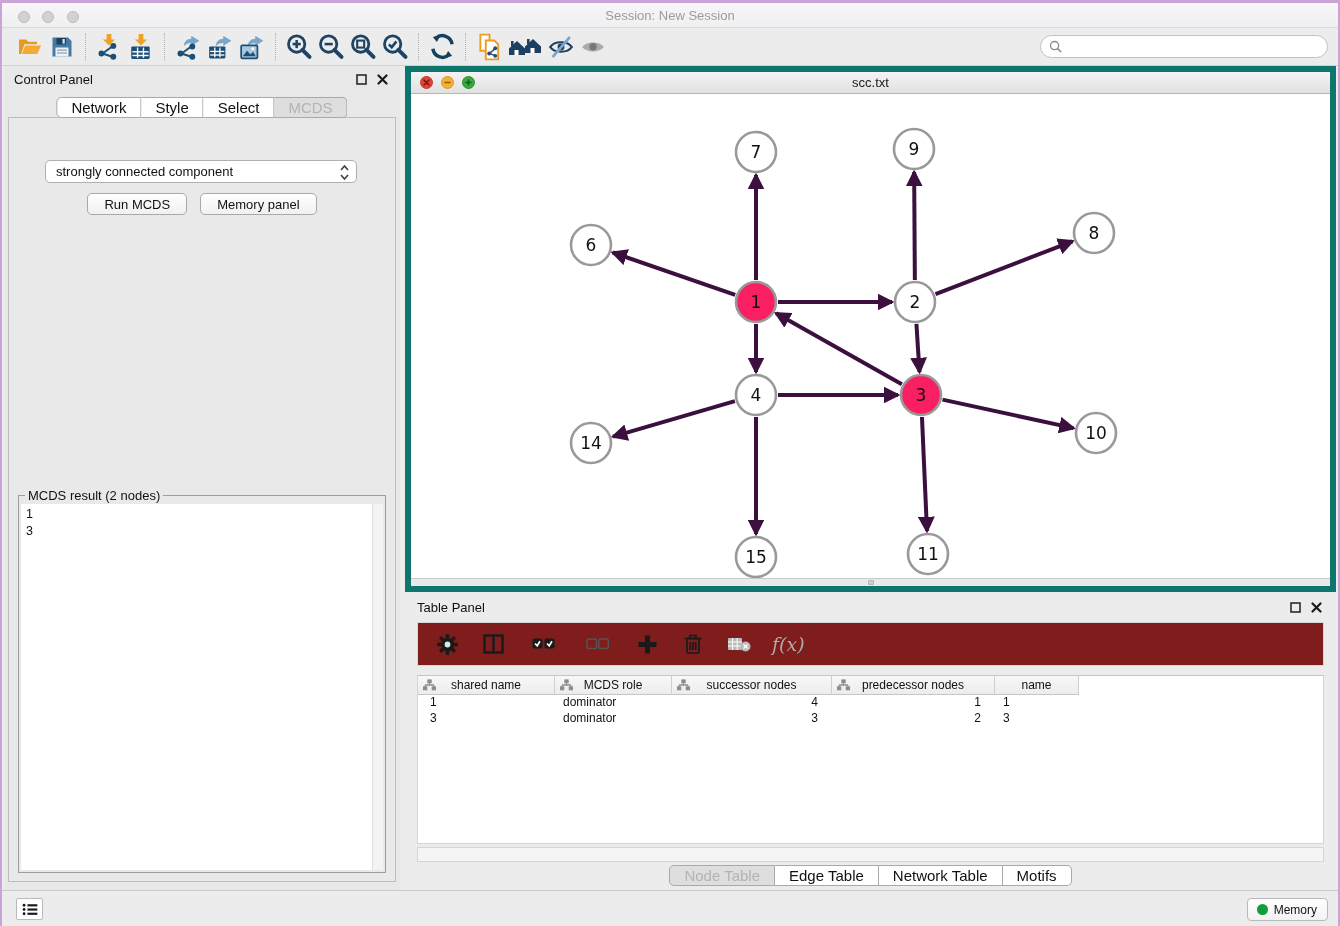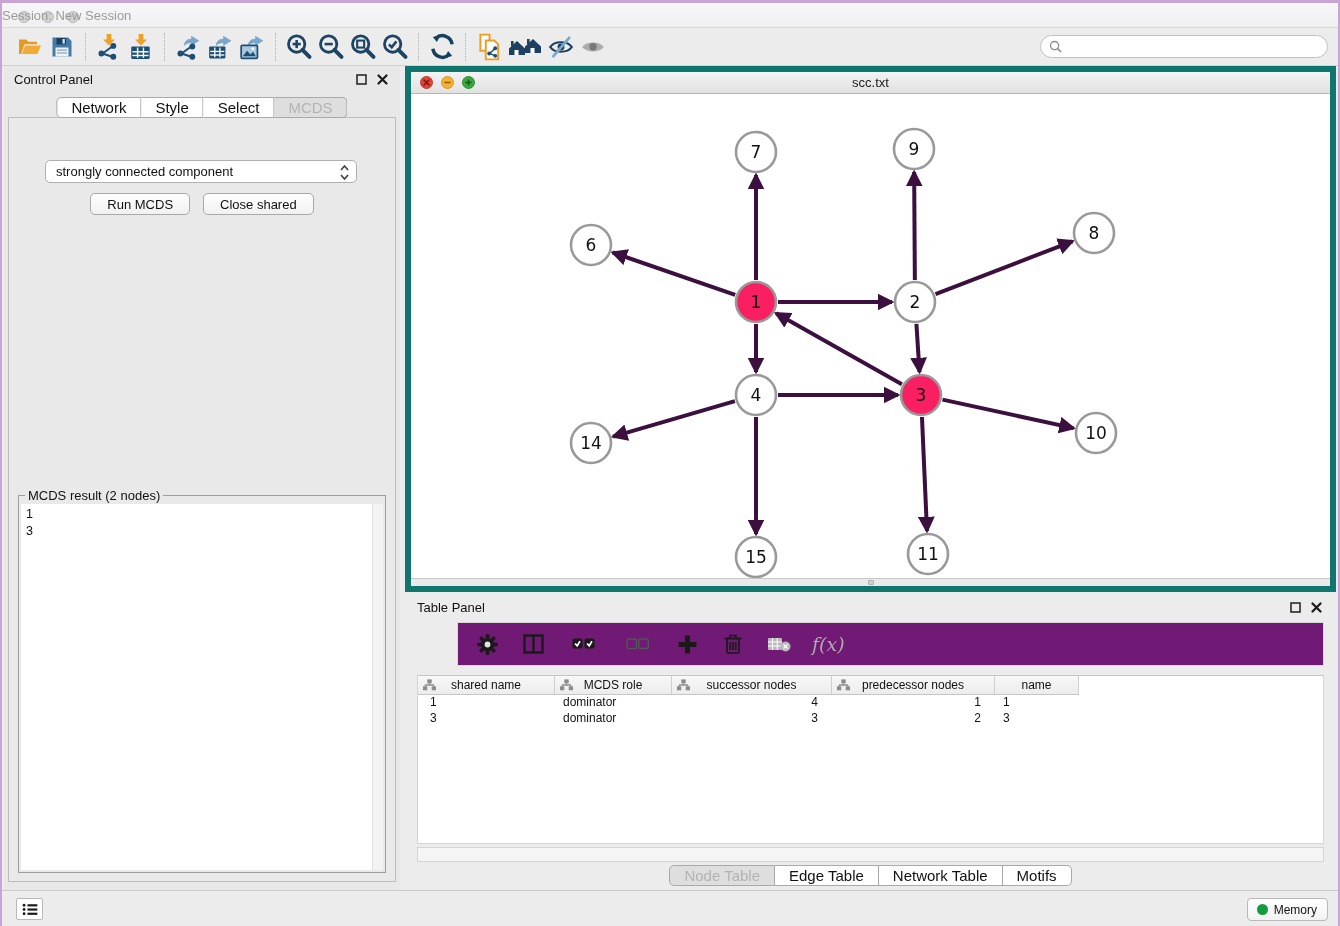--- a/index.html
+++ b/index.html
@@ -9,21 +9,21 @@
 
   
   .frame-top{left:0;right:0;top:0;height:3px;background:#c8a4d7;z-index:50;}
   .frame-left{left:0;top:0;width:2px;bottom:0;background:#c8a4d7;z-index:50;}
   .frame-right{right:0;top:0;width:2px;bottom:0;background:#c8a4d7;z-index:50;}
 
   
   .titlebar{left:2px;right:2px;top:3px;height:25px;background:linear-gradient(#f7f7f9,#efeff1);border-bottom:1px solid #d9d9d9;}
   .tl-dot{width:12px;height:12px;border-radius:50%;background:#d2d2d0;border:1px solid #bcbcba;display:inline-block;margin-right:8px;}
   .tl-group{position:absolute;left:16px;top:6px;}
-  .win-title{position:absolute;left:0;right:0;top:5px;font-size:13px;color:#9b9b9b;}
+  .win-title{position:absolute;left:0;right:0;top:5px;text-align:center;font-size:13px;color:#9b9b9b;}
 
   
   .toolbar{left:2px;right:2px;top:28px;height:38px;background:#ececec;border-bottom:1px solid #d2d2d2;display:flex;align-items:center;padding-left:12px;}
   .tb-btn{width:32px;height:32px;display:flex;align-items:center;justify-content:center;background:transparent;border:none;}
   .tb-sep{height:28px;border-left:1px dotted #b0b0b0;margin:0 7px;}
   .searchbox{position:absolute;right:12px;top:35px;width:288px;height:23px;border:1px solid #c2c2c2;border-radius:12px;background:#fff;display:flex;align-items:center;padding-left:8px;z-index:5;}
   .searchbox input{border:none;outline:none;flex:1;font-size:12px;background:transparent;margin-left:5px;}
 
   
   .control-panel{left:4px;top:66px;width:396px;height:824px;background:#e8e8e8;}
@@ -51,21 +51,21 @@
   .nw-titlebar{position:absolute;left:0;right:0;top:0;height:22px;background:linear-gradient(#f4f4f4,#e1e1e1);border-bottom:1px solid #b6b6b6;}
   .nw-lights{position:absolute;left:9px;top:4px;display:flex;gap:8px;}
   .nw-title{position:absolute;left:0;right:0;top:3px;text-align:center;font-size:13px;color:#1a1a1a;}
   .nw-canvas{position:absolute;left:0;right:0;top:22px;bottom:8px;background:#fff;overflow:hidden;}
   .nw-strip{position:absolute;left:0;right:0;bottom:0;height:8px;background:#e9e9e9;border-top:1px solid #c9c9c9;}
   .nw-dimple{position:absolute;left:50%;top:1px;width:6px;height:5px;margin-left:-3px;background:#cfcfcf;border:1px solid #b5b5b5;border-radius:1px;}
   svg text.nodelabel{font-family:"DejaVu Sans",sans-serif;font-size:17px;fill:#111;}
 
   
   .table-panel{left:405px;top:595px;width:931px;height:295px;background:#ececec;}
-  .tp-toolbar{position:absolute;left:12px;right:12px;top:27px;height:44px;background:#701a75;border:1px solid #d7d7d7;display:flex;align-items:center;gap:20px;padding-left:16px;margin-left:40px;}
+  .tp-toolbar{position:absolute;left:12px;right:12px;top:27px;height:44px;background:#7f1d1d;border:1px solid #d7d7d7;display:flex;align-items:center;gap:20px;padding-left:16px;}
   .tp-icon{display:flex;align-items:center;justify-content:center;background:transparent;border:none;width:26px;height:26px;}
   .fx-label{font-size:19px;font-family:"DejaVu Serif",serif;font-style:italic;color:#adadad;}
   .tp-table{position:absolute;left:12px;right:12px;top:80px;height:169px;background:#fff;border:1px solid #d5d5d5;border-top:1px solid #c6c6c6;}
   .t-head{display:flex;height:19px;}
   .th{position:relative;display:flex;align-items:center;background:linear-gradient(#f8f8f8,#ececec);border-bottom:1px solid #c6c6c6;border-right:1px solid #cfcfcf;font-size:12px;color:#111;}
   .th .icn{position:absolute;left:5px;top:3px;}
   .th .lbl{flex:1;text-align:center;}
   .t-row{display:flex;height:16px;font-size:12px;color:#111;}
   .td{overflow:hidden;white-space:nowrap;}
   .tp-scroll{position:absolute;left:12px;right:12px;top:252px;height:15px;background:#f5f5f5;border:1px solid #d5d5d5;}
@@ -275,21 +275,21 @@
   <div class="cp-body">
     <div class="dropdown">
       <span>strongly connected component</span>
       <svg class="dd-stepper" width="9" height="17" viewBox="0 0 9 17">
           <path d="M1 6L4.5 2 8 6" fill="none" stroke="#444" stroke-width="1.7"></path>
           <path d="M1 11l3.5 4L8 11" fill="none" stroke="#444" stroke-width="1.7"></path>
         </svg>
     </div>
     <div class="cp-buttons">
       <button class="mac-btn">Run MCDS</button>
-      <button class="mac-btn">Close shared</button>
+      <button class="mac-btn">Memory panel</button>
     </div>
     <div class="result-box">
       <div class="result-legend">MCDS result (2 nodes)</div>
       <div class="result-inner">
         <div class="result-text">1
 3</div>
         <div class="result-scroll"></div>
       </div>
     </div>
   </div>

